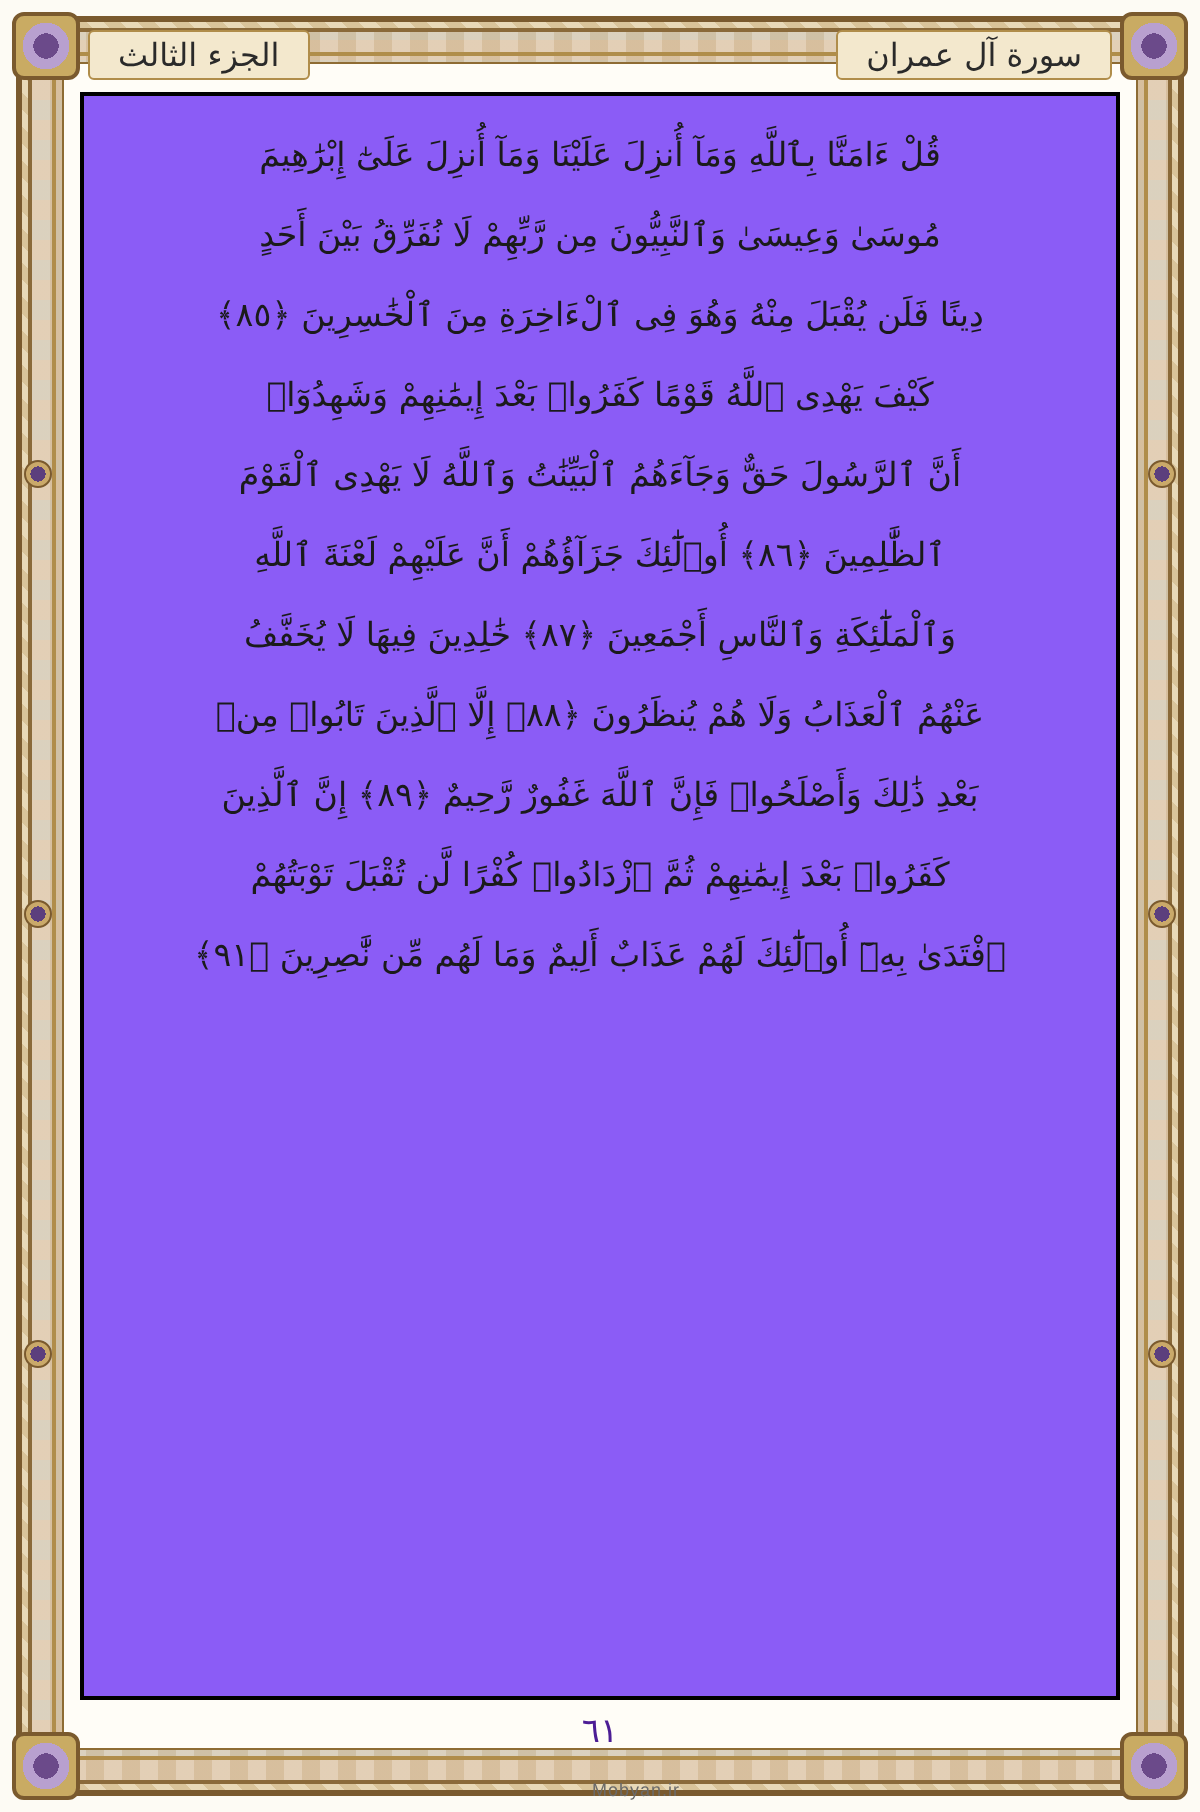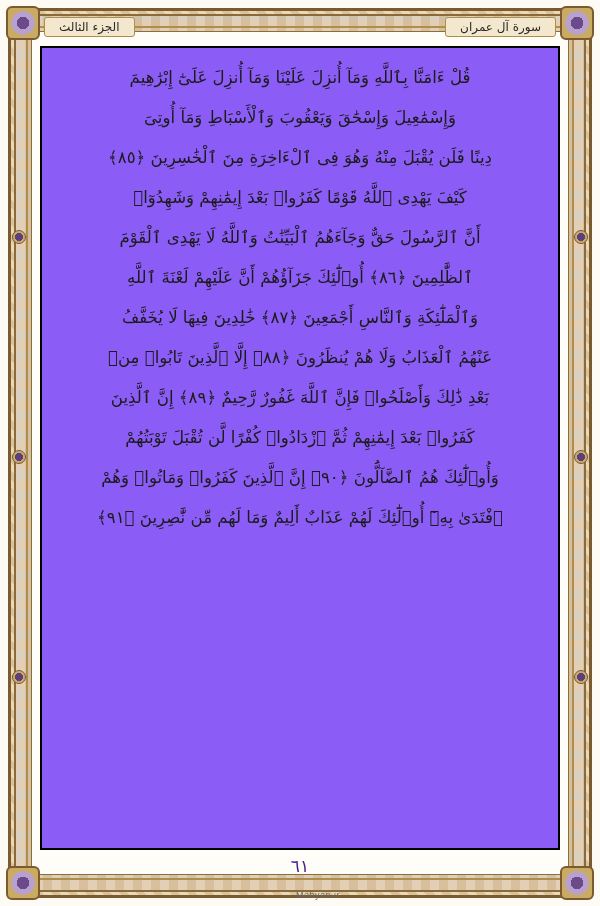--- a/index.html
+++ b/index.html
@@ -95,21 +95,21 @@
     top: 14px;
     height: 26px;
     display: flex;
     align-items: center;
     justify-content: space-between;
     direction: rtl;
     z-index: 5;
   }
   .header-item {
     font-family: "DejaVu Sans", sans-serif;
-    font-size: 12px;
+    font-size: 16px;
     color: #2a2a2a;
     background: #f3e8cd;
     border: 1px solid #b08d4a;
     border-radius: 3px;
     padding: 2px 14px;
     white-space: nowrap;
   }
 
   
   .text-frame {
@@ -196,30 +196,29 @@
   <div class="side-dot" style="right:12px; top:670px;"></div>
 
   <div class="header">
     <div class="header-item">سورة آل عمران</div>
     <div class="header-item">الجزء الثالث</div>
   </div>
 
   <div class="text-frame">
     <div class="quran-lines">
       <div class="qline">قُلْ ءَامَنَّا بِٱللَّهِ وَمَآ أُنزِلَ عَلَيْنَا وَمَآ أُنزِلَ عَلَىٰٓ إِبْرَٰهِيمَ</div>
-      <div class="qline">وَإِسْمَٰعِيلَ وَإِسْحَٰقَ وَيَعْقُوبَ وَٱلْأَسْبَاطِ وَمَآ أُوتِىَ</div>
+      <div class="qline">مُوسَىٰ وَعِيسَىٰ وَٱلنَّبِيُّونَ مِن رَّبِّهِمْ لَا نُفَرِّقُ بَيْنَ أَحَدٍ</div>
       <div class="qline">دِينًا فَلَن يُقْبَلَ مِنْهُ وَهُوَ فِى ٱلْءَاخِرَةِ مِنَ ٱلْخَٰسِرِينَ ﴿٨٥﴾</div>
       <div class="qline">كَيْفَ يَهْدِى ٱللَّهُ قَوْمًا كَفَرُوا۟ بَعْدَ إِيمَٰنِهِمْ وَشَهِدُوٓا۟</div>
       <div class="qline">أَنَّ ٱلرَّسُولَ حَقٌّ وَجَآءَهُمُ ٱلْبَيِّنَٰتُ وَٱللَّهُ لَا يَهْدِى ٱلْقَوْمَ</div>
       <div class="qline">ٱلظَّٰلِمِينَ ﴿٨٦﴾ أُو۟لَٰٓئِكَ جَزَآؤُهُمْ أَنَّ عَلَيْهِمْ لَعْنَةَ ٱللَّهِ</div>
       <div class="qline">وَٱلْمَلَٰٓئِكَةِ وَٱلنَّاسِ أَجْمَعِينَ ﴿٨٧﴾ خَٰلِدِينَ فِيهَا لَا يُخَفَّفُ</div>
       <div class="qline">عَنْهُمُ ٱلْعَذَابُ وَلَا هُمْ يُنظَرُونَ ﴿٨٨﴾ إِلَّا ٱلَّذِينَ تَابُوا۟ مِنۢ</div>
       <div class="qline">بَعْدِ ذَٰلِكَ وَأَصْلَحُوا۟ فَإِنَّ ٱللَّهَ غَفُورٌ رَّحِيمٌ ﴿٨٩﴾ إِنَّ ٱلَّذِينَ</div>
       <div class="qline">كَفَرُوا۟ بَعْدَ إِيمَٰنِهِمْ ثُمَّ ٱزْدَادُوا۟ كُفْرًا لَّن تُقْبَلَ تَوْبَتُهُمْ</div>
-      <div class="qline">وَأُو۟لَٰٓئِكَ هُمُ ٱلضَّآلُّونَ ﴿٩٠﴾ إِنَّ ٱلَّذِينَ كَفَرُوا۟ وَمَاتُوا۟ وَهُمْ</div>
       <div class="qline">ٱفْتَدَىٰ بِهِۦٓ أُو۟لَٰٓئِكَ لَهُمْ عَذَابٌ أَلِيمٌ وَمَا لَهُم مِّن نَّٰصِرِينَ ﴿٩١﴾</div>
     </div>
   </div>
 
   <div class="page-number">٦١</div>
   <div class="watermark">Mobyan.ir</div>
 
 </div>
 
 </body></html>

